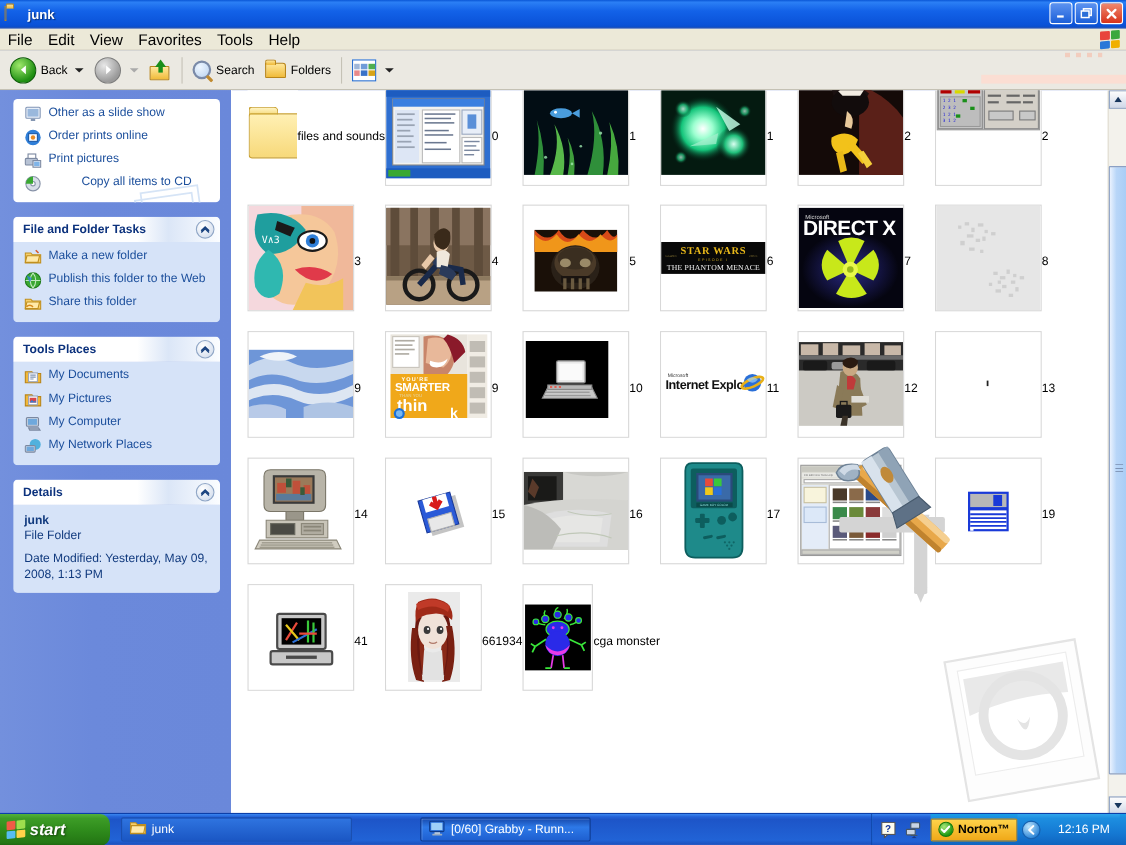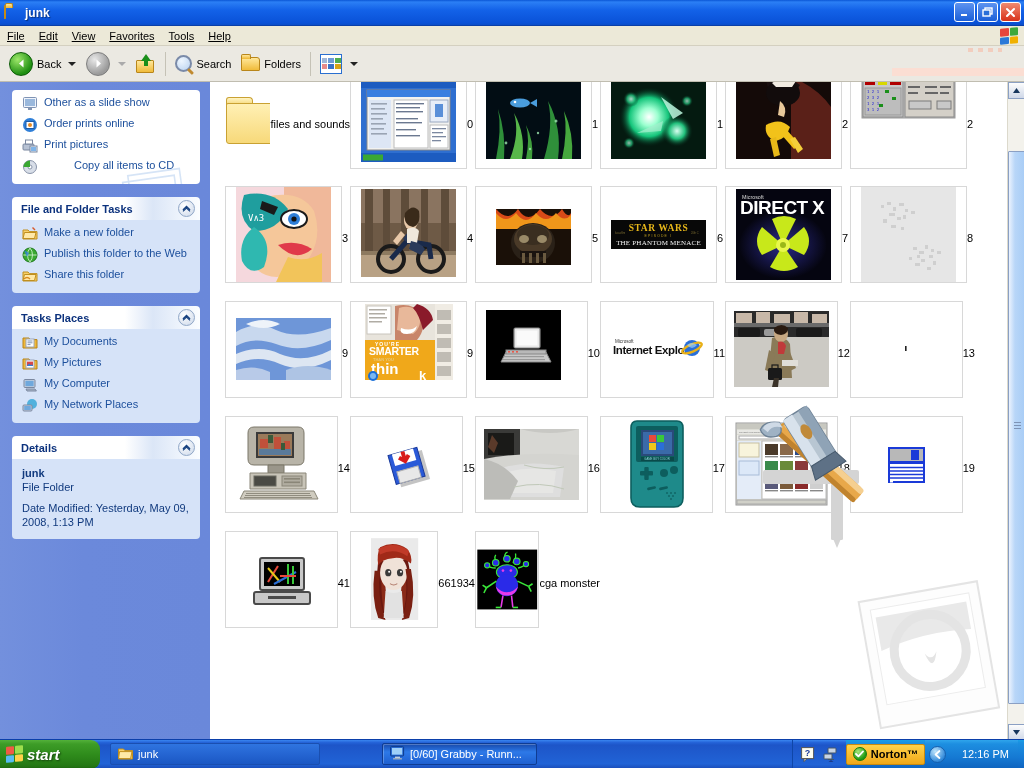--- a/index.html
+++ b/index.html
@@ -44,21 +44,21 @@
   }
   .wb.min{background:linear-gradient(to bottom,#5d93f0,#1b5fd8);}
   .wb.max{background:linear-gradient(to bottom,#5d93f0,#1b5fd8);}
   .wb.close{background:linear-gradient(to bottom,#f08a70,#d8321a);}
 
   
   #menubar{
     height:20px;background:#ece9d8;display:flex;align-items:center;
     border-bottom:1px solid #d4d0c0;position:relative;
   }
-  #menubar .mi{ padding:2px 7px;font-size:11px;color:#000;text-decoration:underline; }
+  #menubar .mi{ padding:2px 7px;font-size:14px;color:#000; }
   .flaglogo{
     position:absolute;right:6px;top:2px;width:18px;height:16px;
     display:grid;grid-template-columns:1fr 1fr;grid-template-rows:1fr 1fr;gap:1px;
     transform:skewY(-5deg);
   }
   .flaglogo i{display:block;border-radius:1px;}
   .flaglogo i:nth-child(1){background:#e8453c;}
   .flaglogo i:nth-child(2){background:#3ca83c;}
   .flaglogo i:nth-child(3){background:#2a78d8;}
   .flaglogo i:nth-child(4){background:#f0b000;}
@@ -133,21 +133,21 @@
 
   
   #content{
     width:814px;height:659px;background:#fff;position:relative;overflow:hidden;
     border-left:1px solid #ffffff;
   }
   #grid{ position:absolute;left:0;top:-18px;width:797px;padding:4px 0 0 14px; }
   .row{ display:flex; }
   .cell{ width:125px;margin-right:0px;padding-top:4px;display:flex;align-items:center;}
   .thumbwrap{
-    width:117px;height:97px;border:1px solid #d8d8d8;background:#fff;
+    width:97px;height:97px;border:1px solid #d8d8d8;background:#fff;
     display:flex;align-items:center;justify-content:center;overflow:hidden;
   }
   .thumbwrap.noborder{border-color:transparent;}
   .cap{ margin-top:6px;font-size:11px;color:#000;text-align:center;white-space:nowrap; }
 
   
   .t{width:95px;height:95px;display:block;}
   .bigfolder{
     width:62px;height:47px;position:relative;
   }
@@ -425,21 +425,21 @@
               <path d="M2 11 q3 -3 6 0" fill="none" stroke="#d88a1e" stroke-width="1.4"></path>
             </svg>
           </span>
           <span class="lbl">Share this folder</span>
         </div>
       </div>
     </div>
 
     <div class="panel">
       <div class="ph white">
-        <span>Tasks Places</span>
+        <span>Tools Places</span>
         <span class="chev">
           <svg width="9" height="7" viewBox="0 0 9 7">
               <path d="M1 5 L4.5 1.6 L8 5" stroke="currentColor" stroke-width="1.6" fill="none"></path>
               <path d="M1 6.4 L4.5 3 L8 6.4" stroke="currentColor" stroke-width="1.2" fill="none"></path>
             </svg>
         </span>
       </div>
       <div class="pbody lt">
         <div class="prow">
           <span class="ic">

